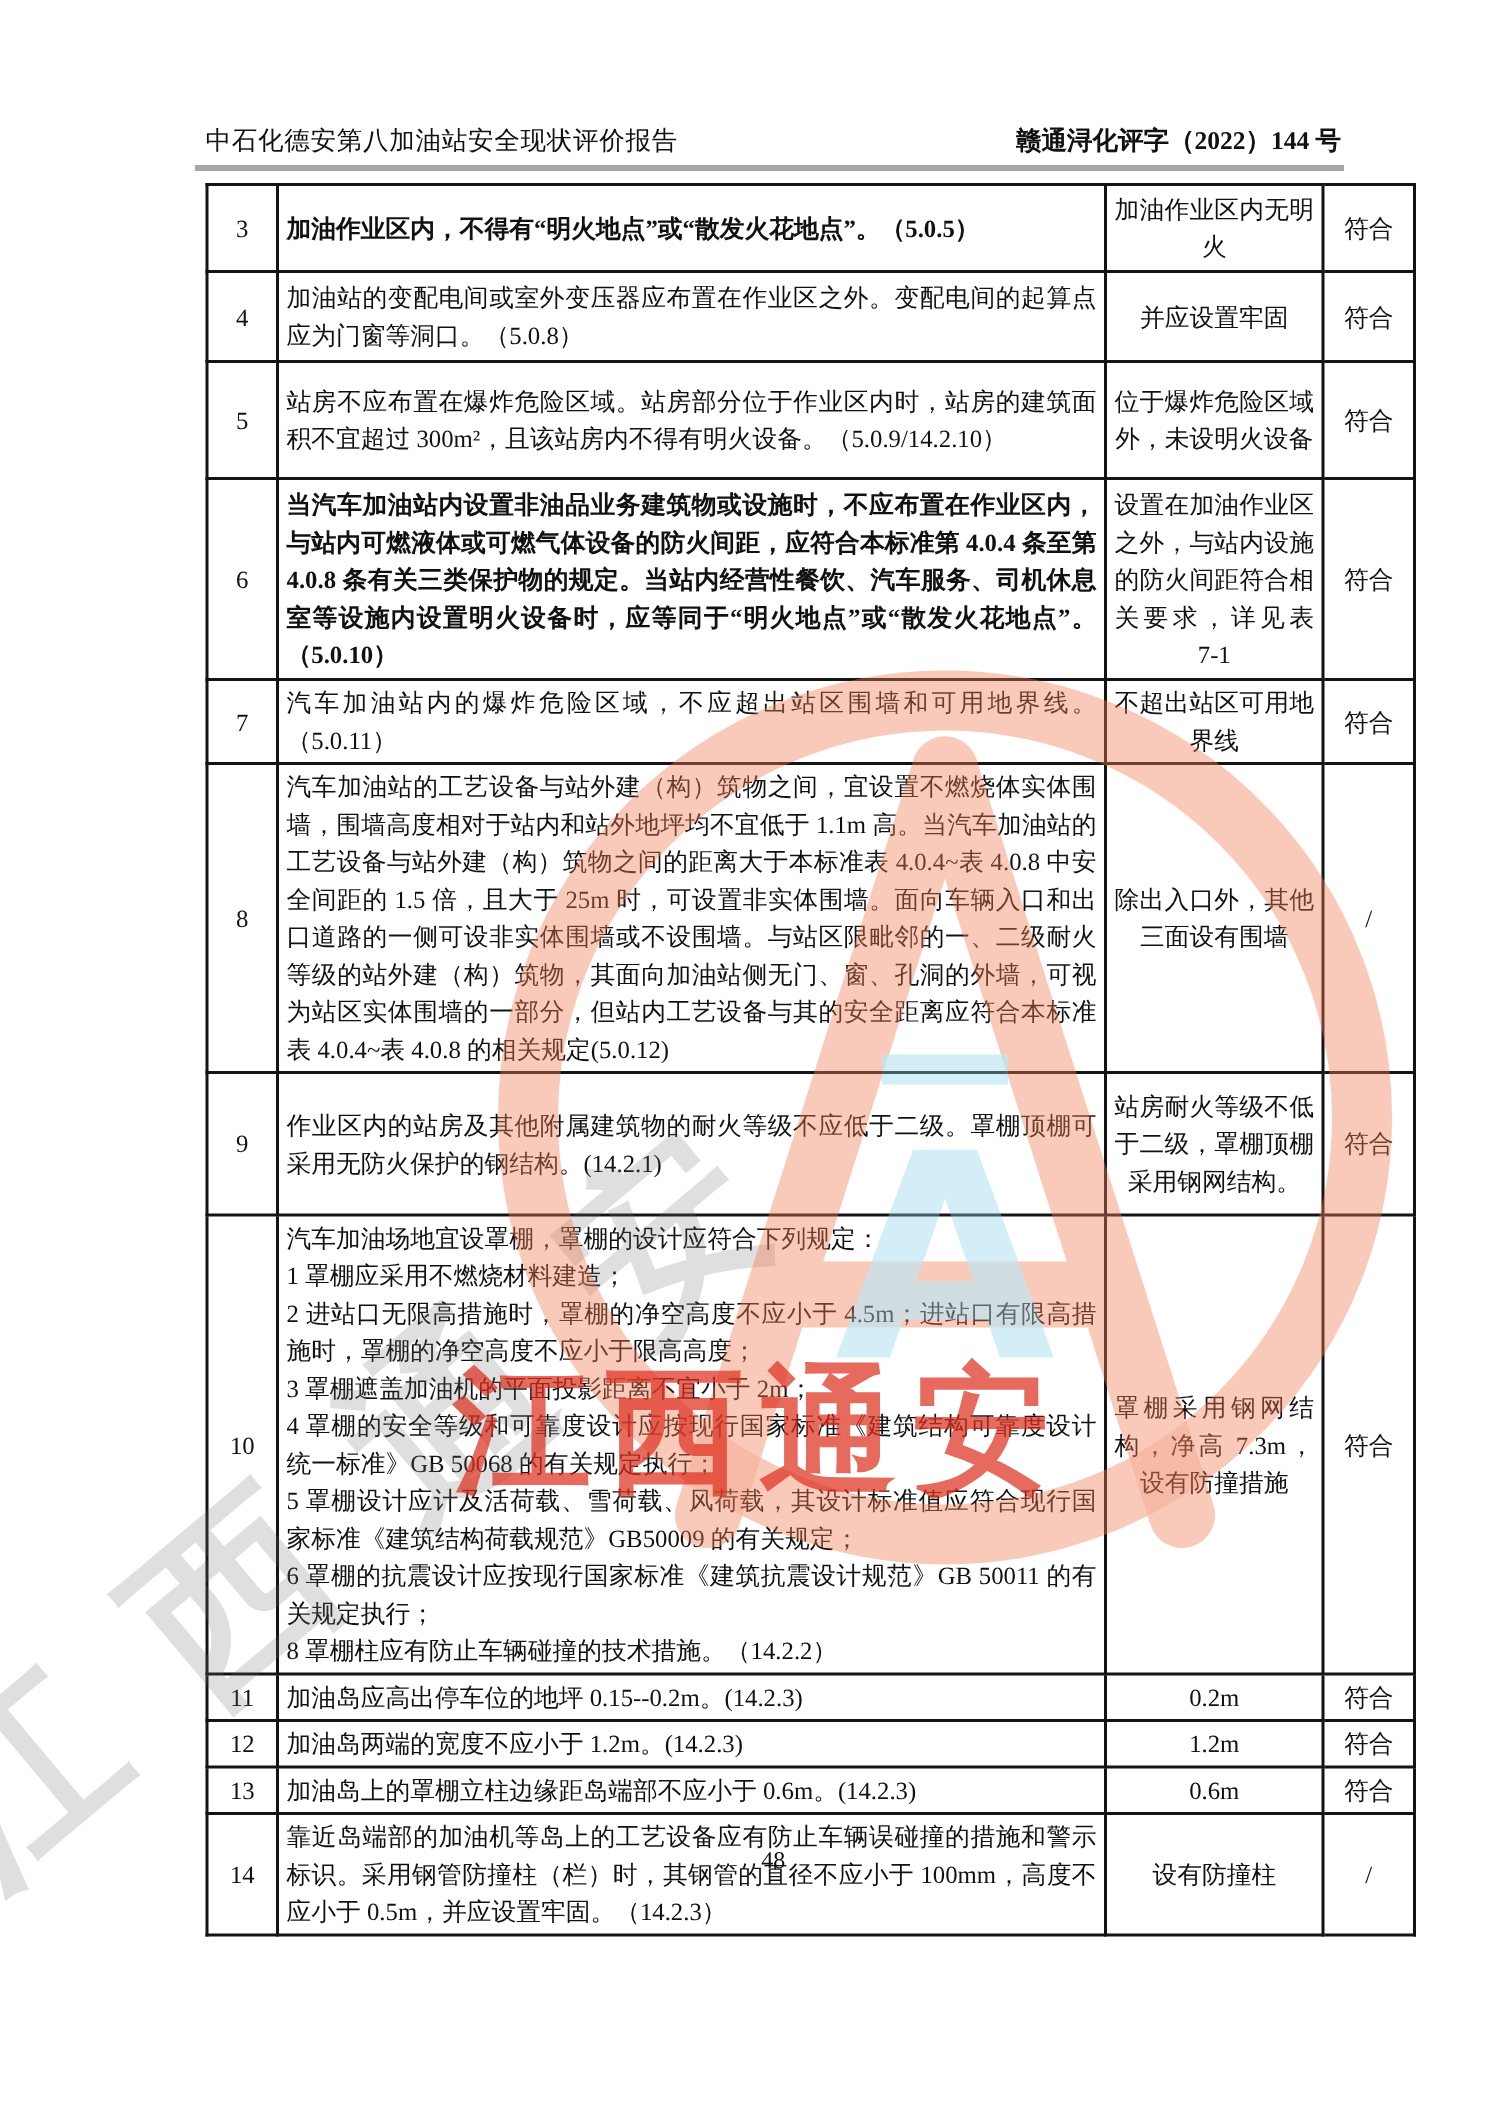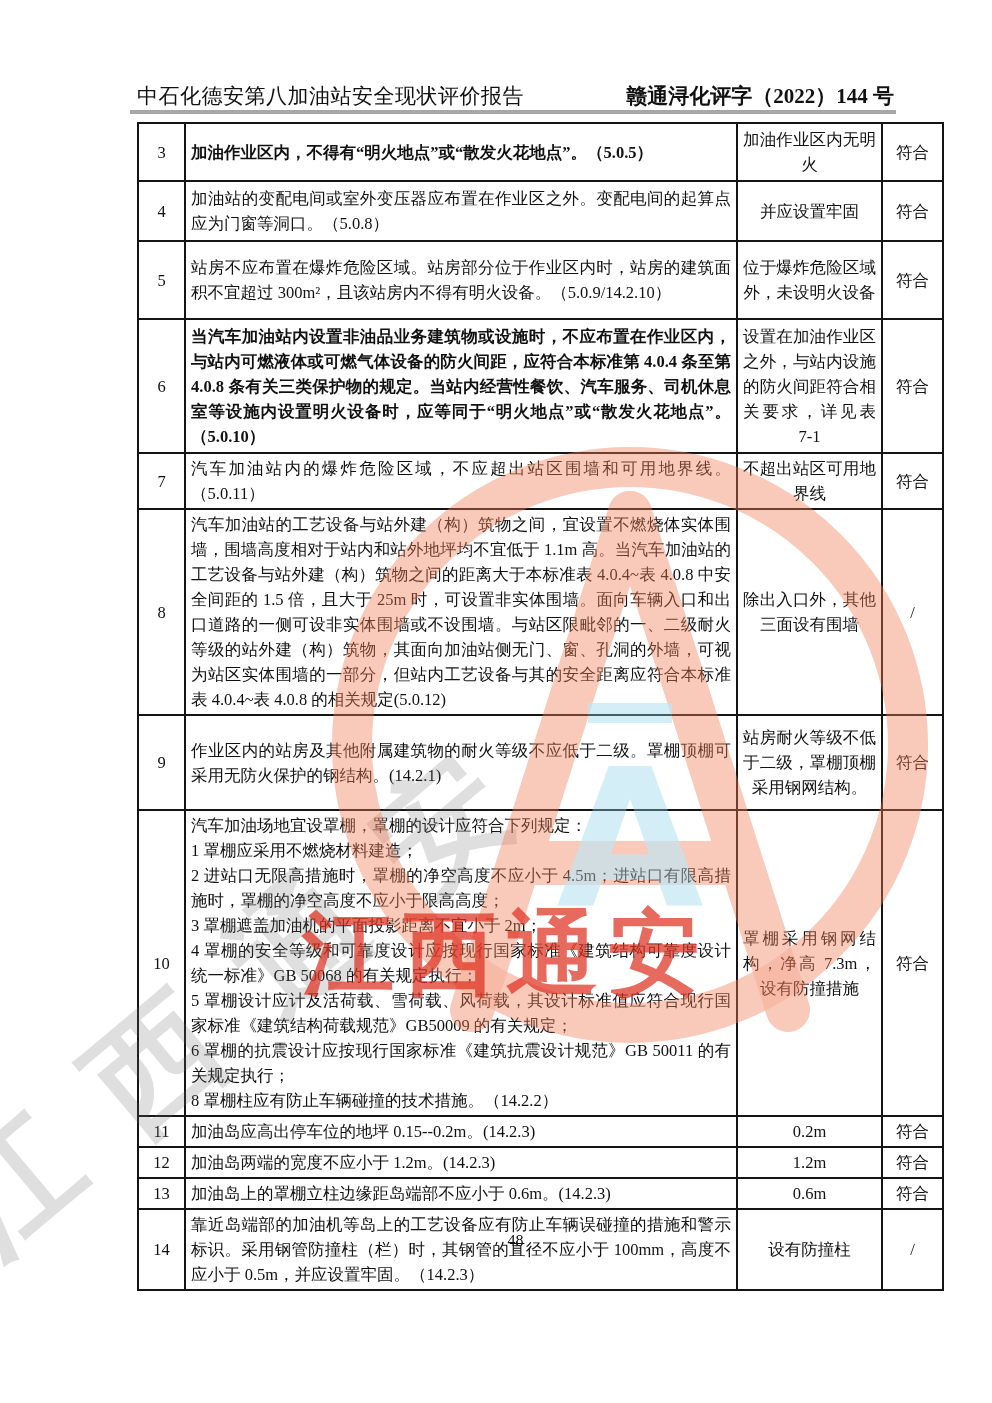--- a/index.html
+++ b/index.html
@@ -9,21 +9,21 @@
     background:#ffffff;
     margin:0 auto;
     overflow:hidden;
     font-family:"Liberation Serif","DejaVu Serif",serif;
     color:#111;
   }
   
   .header{
     position:absolute;left:137px;top:82px;width:757px;
     display:flex;justify-content:space-between;align-items:baseline;
-    font-size:21px;
+    font-size:17px;
   }
   .header .h-left{font-weight:500;letter-spacing:.5px;}
   .header .h-right{font-weight:600;}
   .header-rule{
     position:absolute;left:130px;top:110px;width:766px;height:4px;
     background:#a7a7a7;
   }
   
   table.doc{
     position:absolute;left:137px;top:122px;width:757px;

